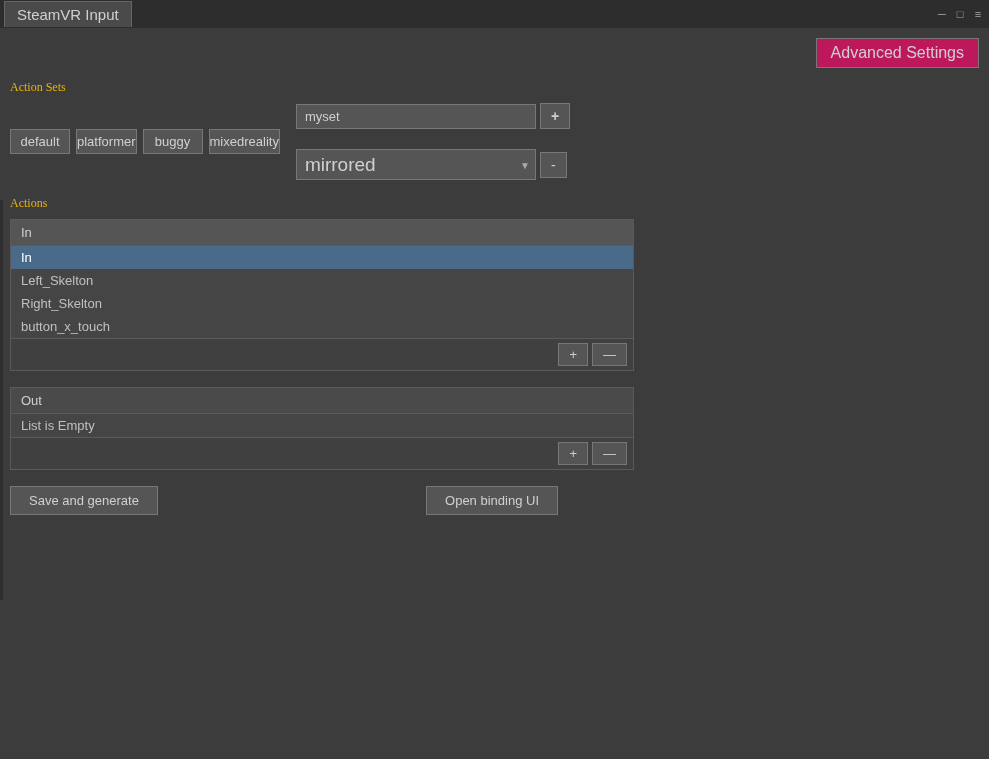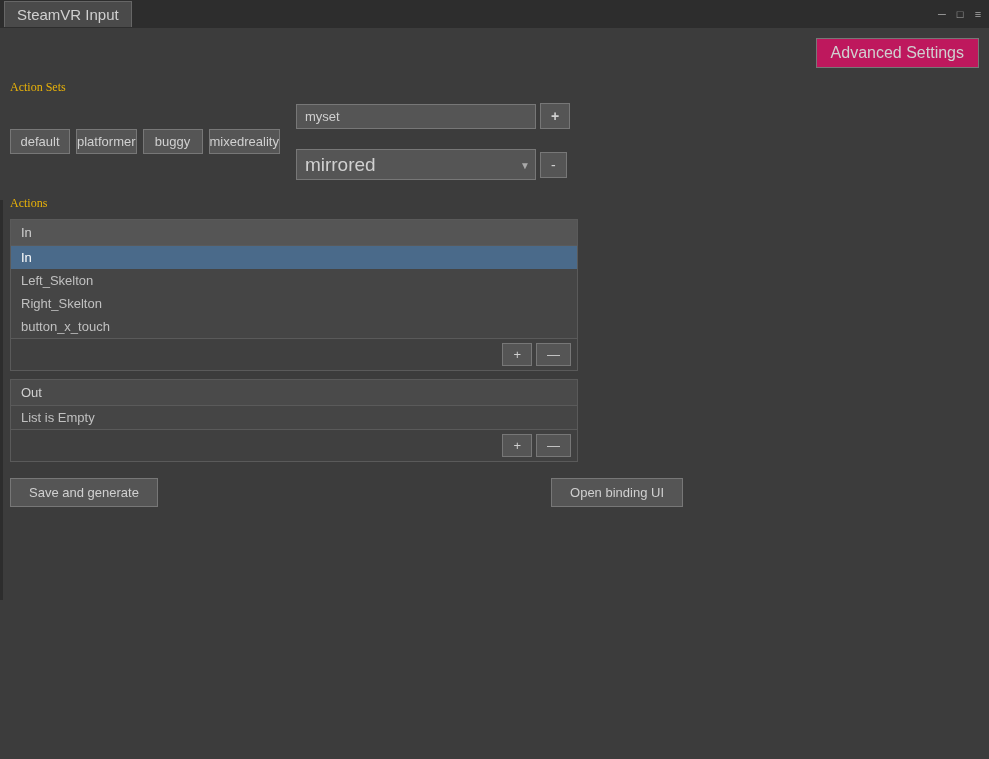--- a/index.html
+++ b/index.html
@@ -182,22 +182,22 @@
 
     
     .actions-section {
       margin-top: 6px;
     }
 
     
     .action-panel {
       background-color: #454545;
       border: 1px solid #5a5a5a;
-      margin-bottom: 8px;
-      width: 568px;
+      margin-bottom: 16px;
+      width: 624px;
     }
 
     .action-panel-header {
       background-color: #4a4a4a;
       padding: 5px 10px;
       font-size: 13px;
       color: #d0d0d0;
       border-bottom: 1px solid #5a5a5a;
     }
 
@@ -234,21 +234,21 @@
       font-size: 13px;
       cursor: pointer;
       min-width: 28px;
     }
 
     
     .bottom-buttons {
       display: flex;
       justify-content: space-between;
       margin-top: 16px;
-      width: 673px;
+      width: 548px;
     }
 
     .btn-bottom {
       background-color: #555;
       border: 1px solid #777;
       color: #d0d0d0;
       padding: 6px 18px;
       font-size: 13px;
       cursor: pointer;
     }

